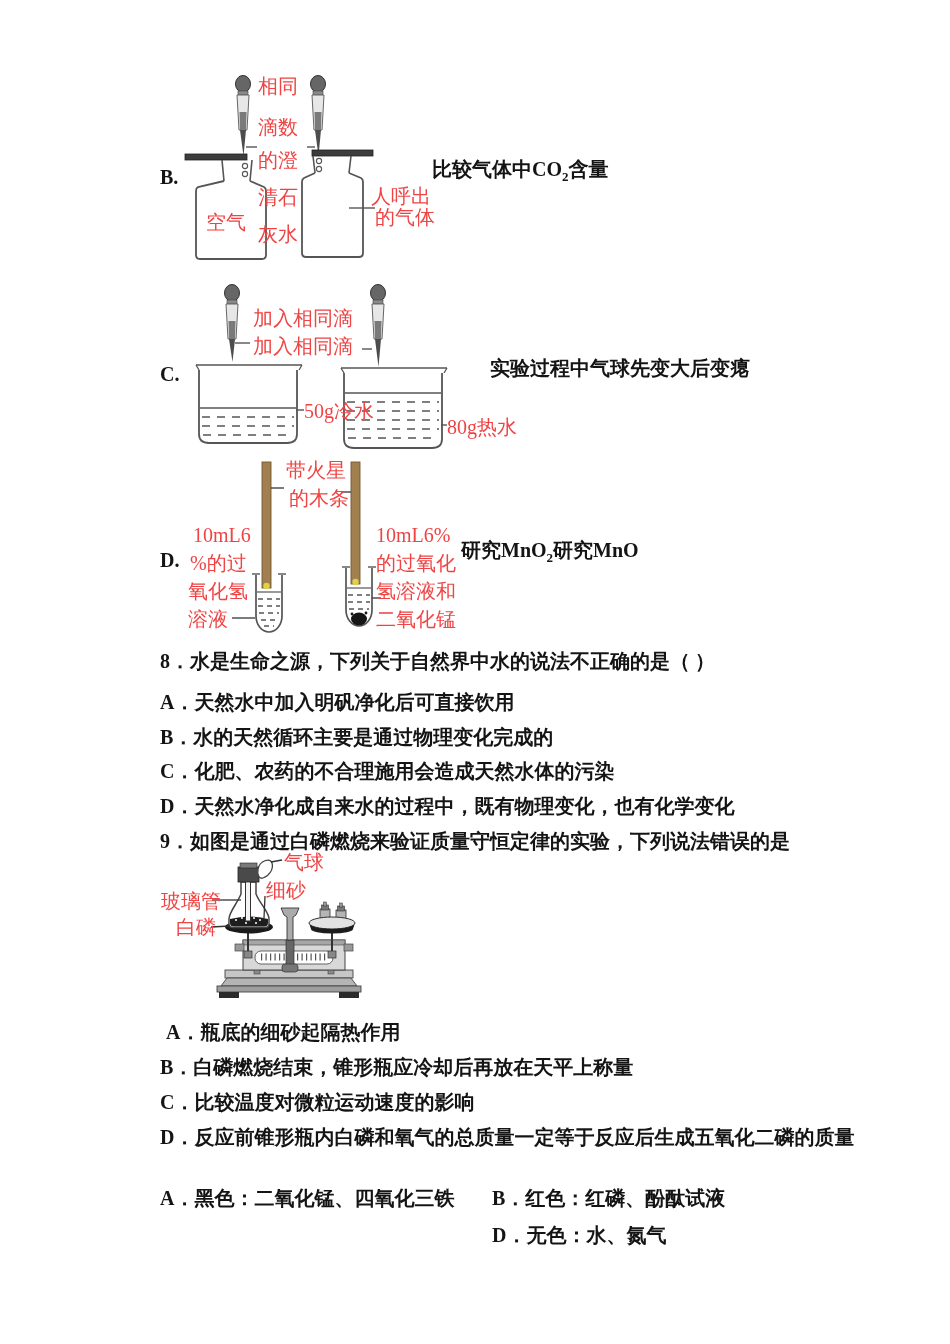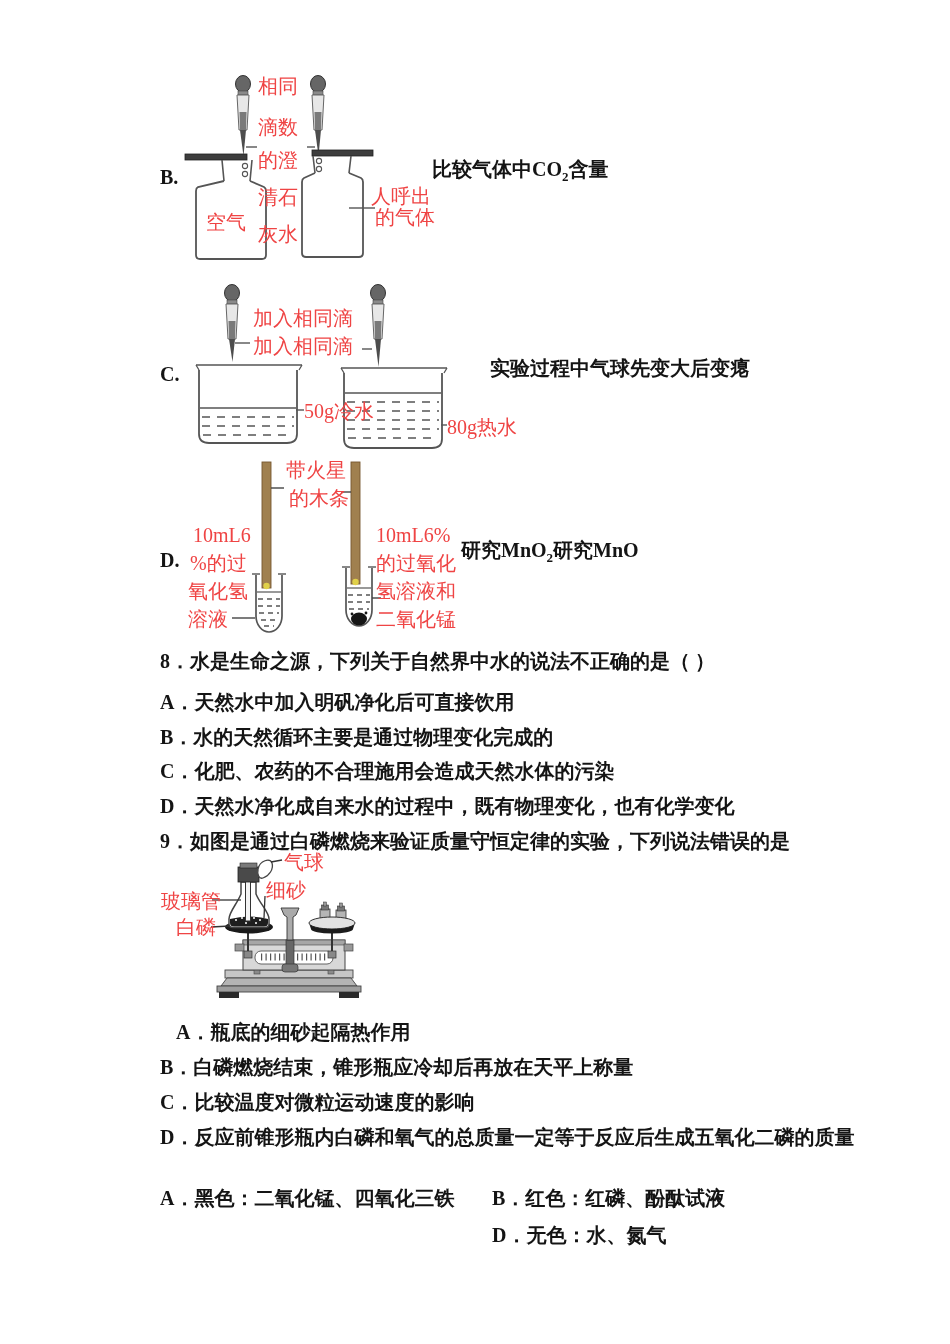--- a/index.html
+++ b/index.html
@@ -257,21 +257,21 @@
     <path d="M105,44 L104,66" fill="none" stroke="#333" stroke-width="1.3"></path>
     <line x1="52" y1="48" x2="81" y2="48" stroke="#333" stroke-width="1.3"></line>
     <line x1="51" y1="75" x2="70" y2="74" stroke="#333" stroke-width="1.3"></line>
   </svg>
 
   <div class="dl" style="left:284px;top:851px">气球</div>
   <div class="dl" style="left:266px;top:879px">细砂</div>
   <div class="dl" style="left:161px;top:890px">玻璃管</div>
   <div class="dl" style="left:176px;top:916px">白磷</div>
 
-  <div class="q" style="left:176px;top:1020px">A．瓶底的细砂起隔热作用</div>
+  <div class="q" style="left:166px;top:1020px">A．瓶底的细砂起隔热作用</div>
   <div class="q" style="left:160px;top:1055px">B．白磷燃烧结束，锥形瓶应冷却后再放在天平上称量</div>
   <div class="q" style="left:160px;top:1090px">C．比较温度对微粒运动速度的影响</div>
   <div class="q" style="left:160px;top:1125px">D．反应前锥形瓶内白磷和氧气的总质量一定等于反应后生成五氧化二磷的质量</div>
 
   <div class="q" style="left:160px;top:1186px">A．黑色：二氧化锰、四氧化三铁</div>
   <div class="q" style="left:492px;top:1186px">B．红色：红磷、酚酞试液</div>
   <div class="q" style="left:492px;top:1223px">D．无色：水、氮气</div>
 
 </div>
 

